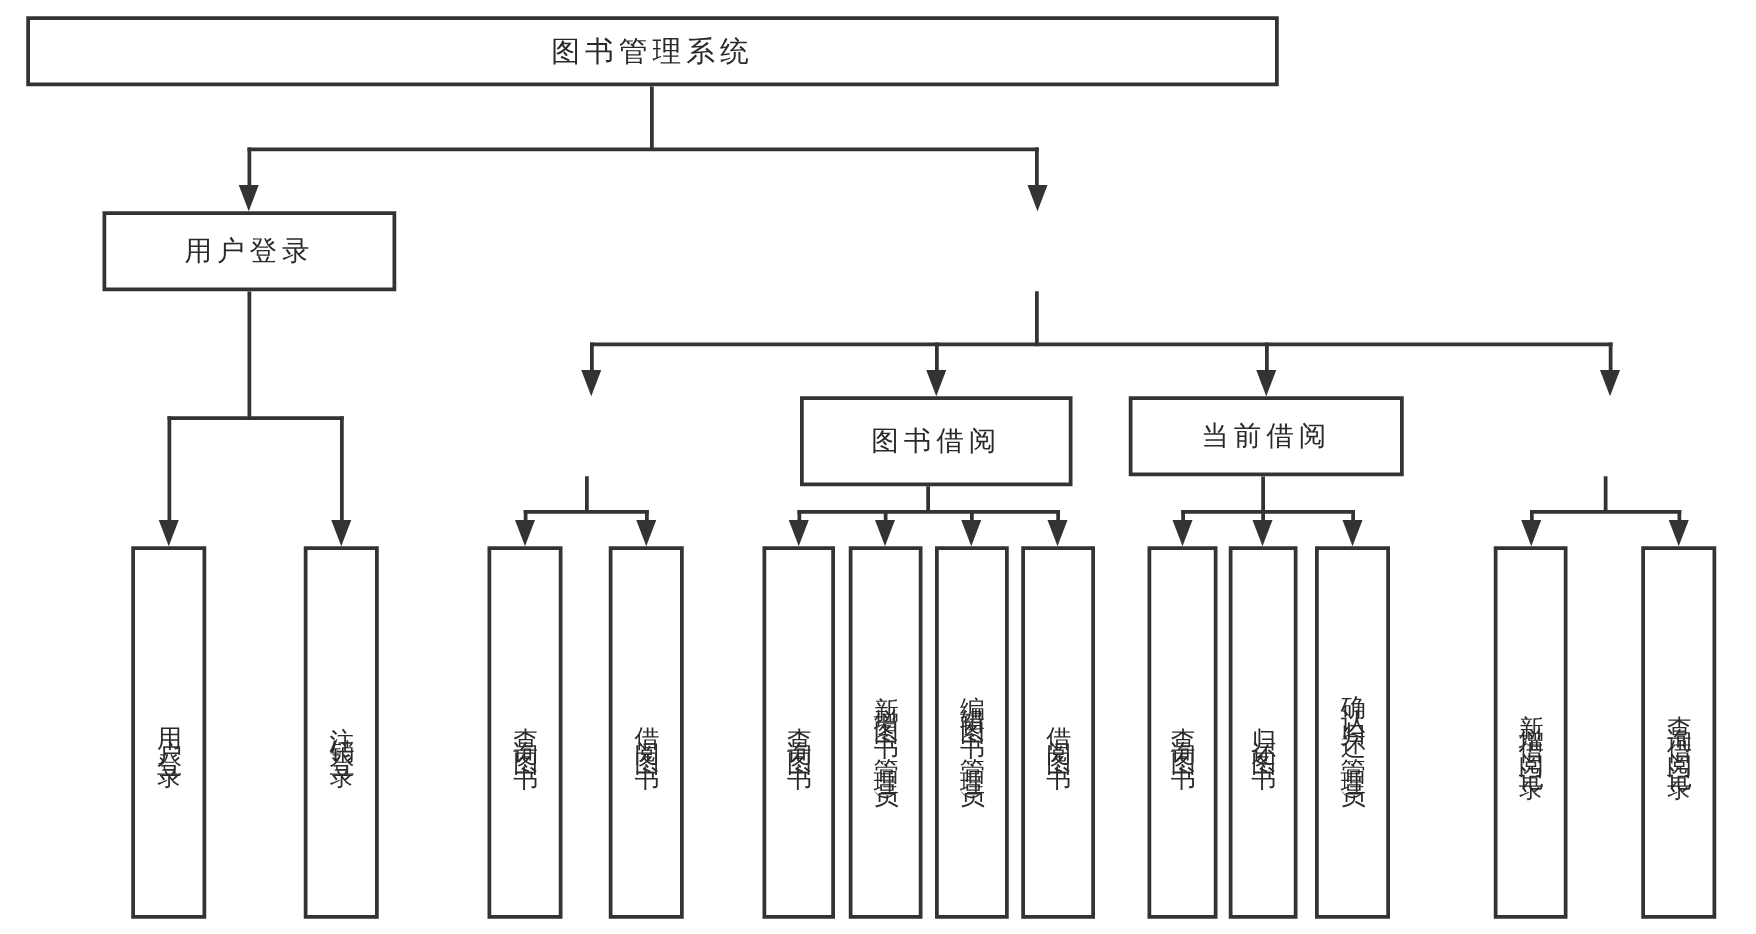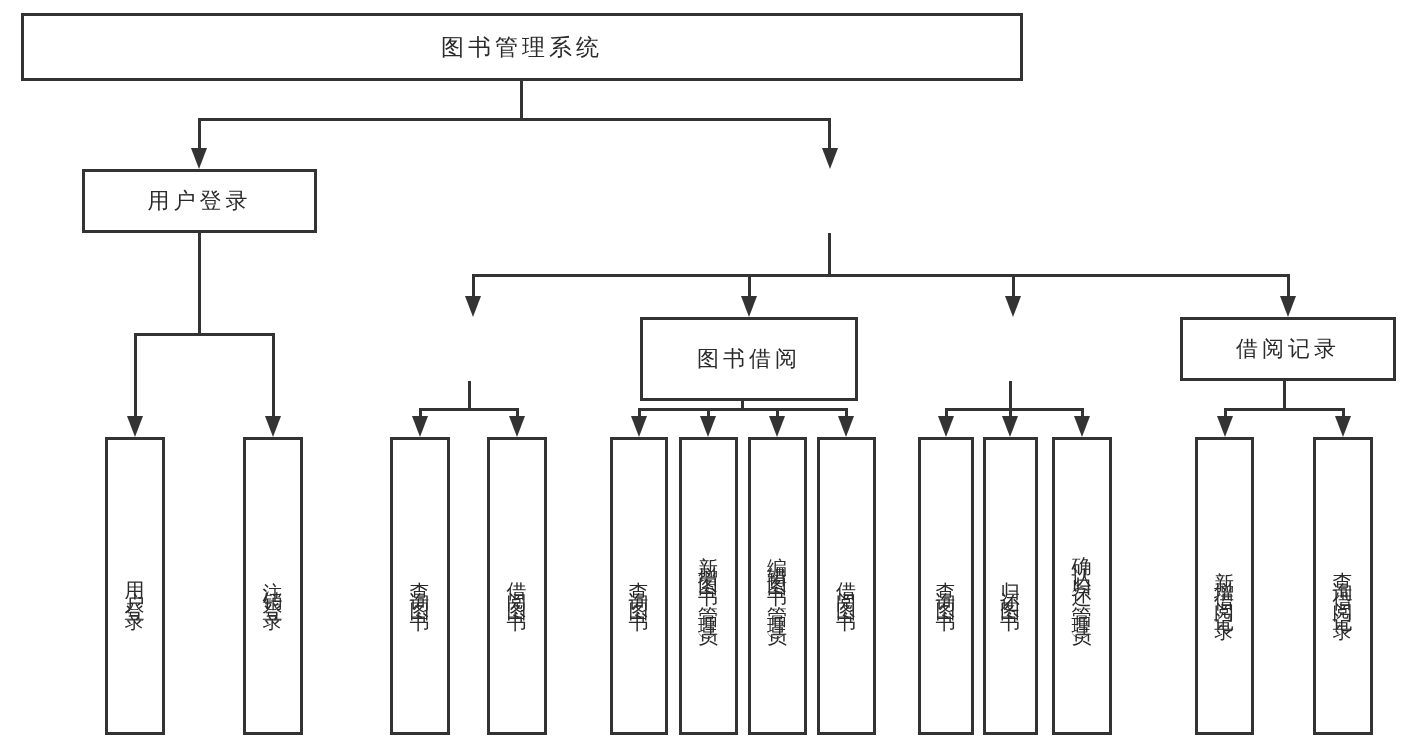--- a/index.html
+++ b/index.html
@@ -36,38 +36,38 @@
   .watermark{
     position:absolute;right:7px;top:712px;z-index:3;
     color:var(--wm);font-size:21px;letter-spacing:1px;
   }
 </style>
 </head>
 <body>
 
 <div class="canvas">
 
-  <div class="box h title" style="left:21px;top:13px;width:1002px;height:68px">
+  <div class="box h title" style="left:21px;top:13px;width:1002px;height:56px">
     <span>图书管理系统</span>
   </div>
 
   <div class="box h" style="left:82px;top:169px;width:235px;height:64px">
     <span>用户登录</span>
   </div>
 
 
 
-  <div class="box h" style="left:640px;top:317px;width:218px;height:84px">
+  <div class="box h" style="left:640px;top:317px;width:218px;height:72px">
     <span>图书借阅</span>
   </div>
 
+  <div class="box h" style="left:903px;top:317px;width:220px;height:64px">
+    <span>当前借阅</span>
+  </div>
 
-  <div class="box h" style="left:1180px;top:317px;width:216px;height:64px">
-    <span>借阅记录</span>
-  </div>
 
   <div class="box v" style="left:105px;top:437px;width:60px;height:298px">
     <span>用户登录</span>
   </div>
   <div class="box v" style="left:243px;top:437px;width:60px;height:298px">
     <span>注销登录</span>
   </div>
 
   <div class="box v" style="left:390px;top:437px;width:60px;height:298px">
     <span>查询图书</span>

